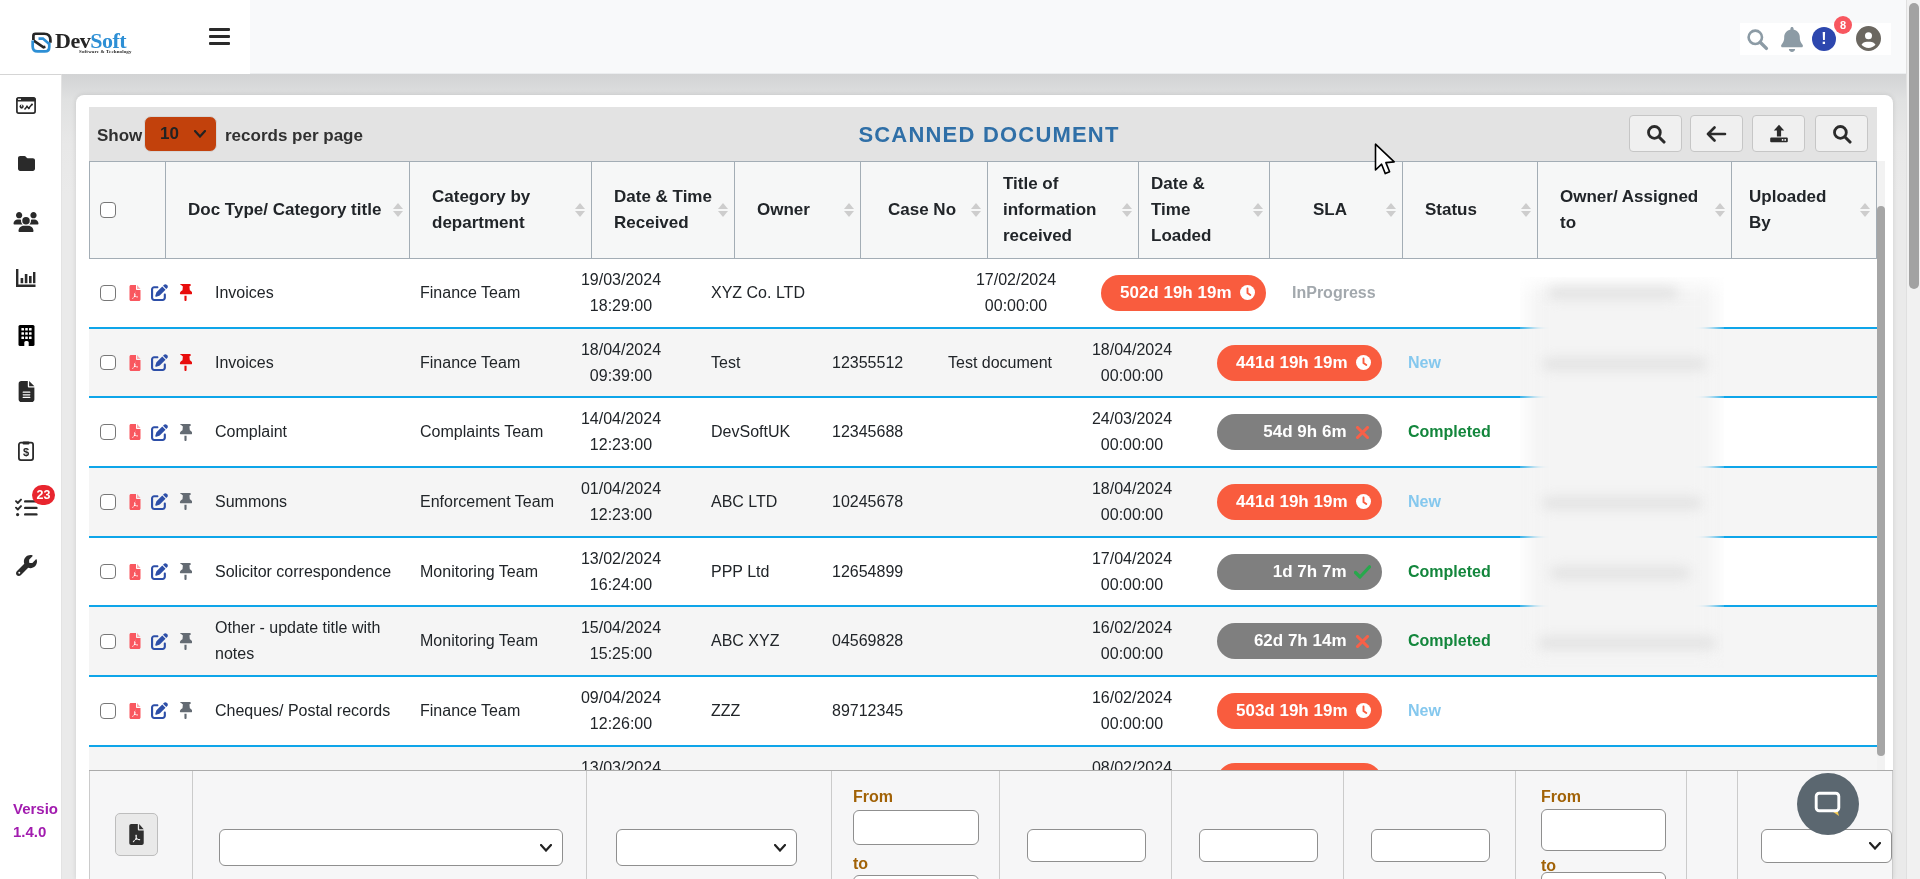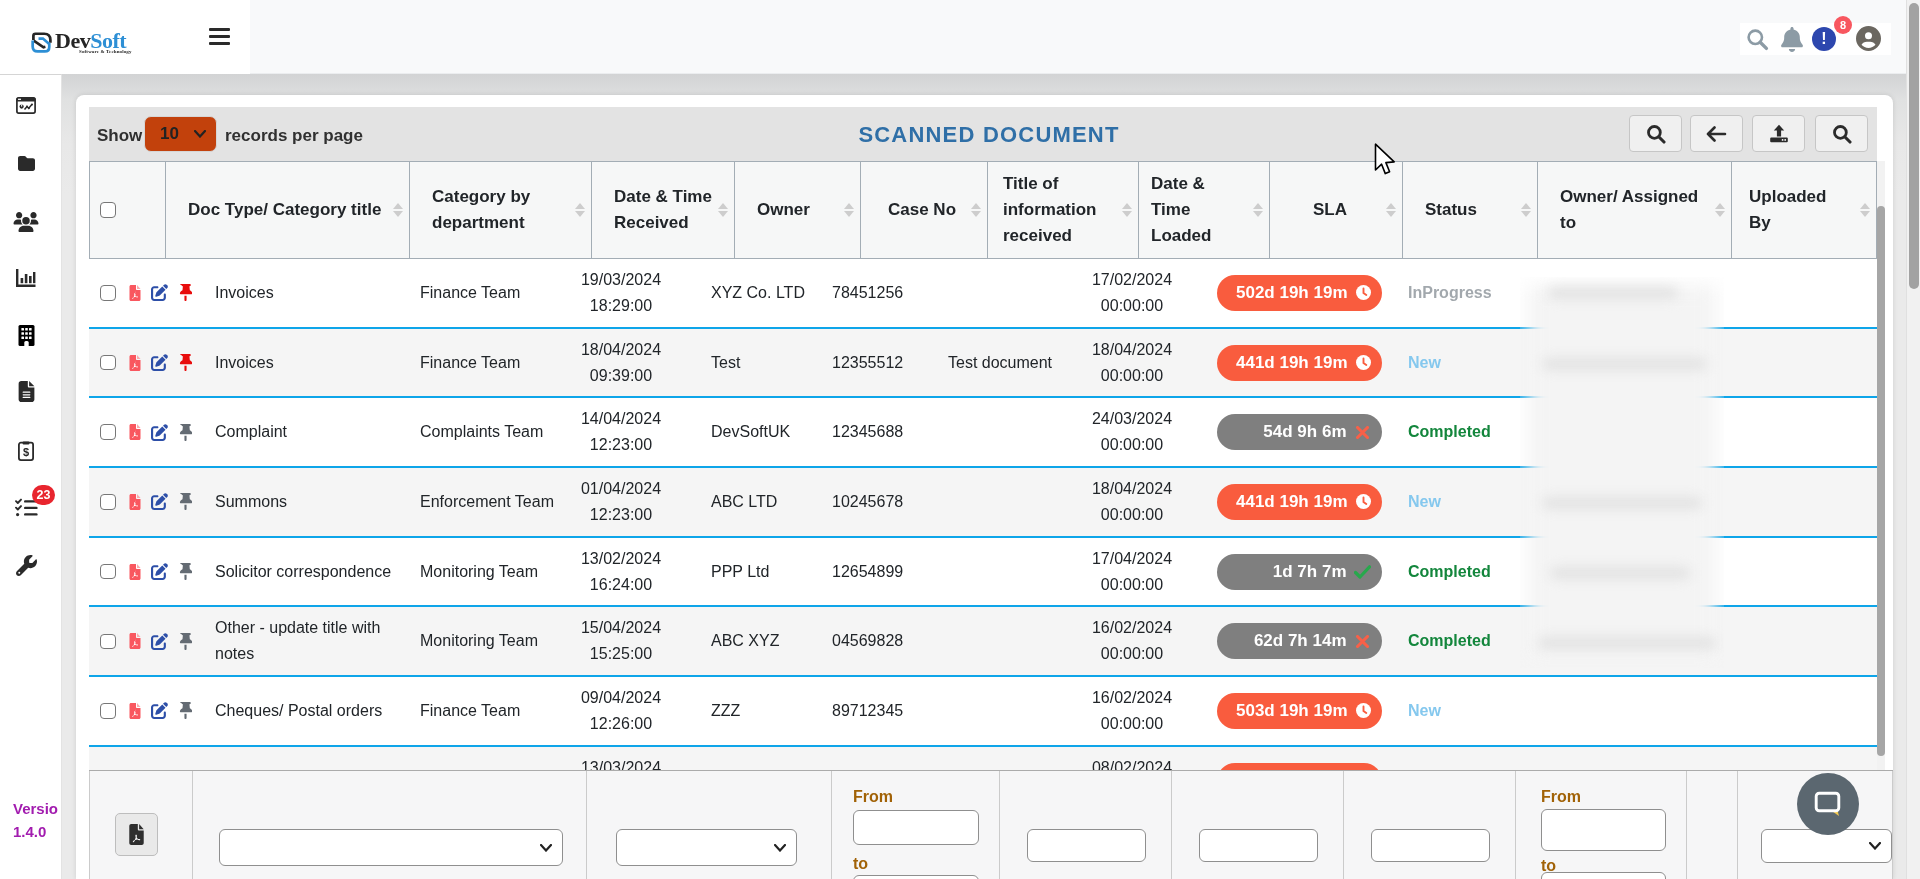--- a/index.html
+++ b/index.html
@@ -273,21 +273,20 @@
             <path fill="#e80c0c" d="M32 32C32 14.3 46.3 0 64 0H320c17.7 0 32 14.3 32 32s-14.3 32-32 32l-9.8 0 12.2 122.4c34.2 15.2 61.6 43.5 75.2 79.1l1.2 3.2c3.7 9.8 2.4 20.9-3.6 29.5S339.5 312 329 312H55c-10.5 0-20.3-5.1-26.3-13.8s-7.3-19.7-3.6-29.5l1.2-3.2c13.6-35.6 41-63.9 75.2-79.1L113.8 64 104 64c-17.7 0-32-14.3-32-32zM160 352h64v128c0 17.7-14.3 32-32 32s-32-14.3-32-32V352z"></path>
           </svg>
         </span>
       </div>
       <div class="td" style="width:205px;padding-left:10px;padding-right:14px;">Invoices</div>
       <div class="td" style="width:145px;padding-left:10px;">Finance Team</div>
       <div class="td center" style="width:132px;">
         <div>19/03/2024<br>18:29:00</div>
       </div>
       <div class="td" style="width:135px;padding-left:24px;">XYZ Co. LTD</div>
-      <div class="td" style="width:116px;padding-left:10px;">78451256</div>
       <div class="td" style="width:128px;padding-left:10px;"></div>
       <div class="td center" style="width:132px;">
         <div>17/02/2024<br>00:00:00</div>
       </div>
       <div class="td" style="width:202px;">
         <div class="pill red">
           <span class="txt">502d 19h 19m</span>
           <svg width="15" height="15" viewBox="0 0 15 15" style="margin-left:8px;flex:none;">
             <circle cx="7.5" cy="7.5" r="7.5" fill="#fff"></circle>
             <path d="M7.5 3.4 L7.5 7.9 L10.3 9.9" fill="none" stroke="#f95c3e" stroke-width="1.9" stroke-linecap="round"></path>
@@ -540,21 +539,21 @@
             <path fill="#2d4fa8" d="M471.6 21.7c-21.9-21.9-57.3-21.9-79.2 0L362.3 51.7l97.9 97.9 30.1-30.1c21.9-21.9 21.9-57.3 0-79.2L471.6 21.7zm-299.2 220c-6.1 6.1-10.8 13.6-13.5 21.9l-29.6 88.8c-2.9 8.6-.6 18.1 5.8 24.6s15.9 8.7 24.6 5.8l88.8-29.6c8.2-2.7 15.7-7.4 21.9-13.5L437.7 172.3 339.7 74.3 172.4 241.7z"></path>
             <path fill="#2d4fa8" d="M96 64C43 64 0 107 0 160V416c0 53 43 96 96 96H352c53 0 96-43 96-96V320c0-17.7-14.3-32-32-32s-32 14.3-32 32v96c0 17.7-14.3 32-32 32H96c-17.7 0-32-14.3-32-32V160c0-17.7 14.3-32 32-32h96c17.7 0 32-14.3 32-32s-14.3-32-32-32H96z"></path>
           </svg>
         </span>
         <span class="ic" style="margin-left:11px;">
           <svg width="13" height="17" viewBox="0 0 384 512">
             <path fill="#646b73" d="M32 32C32 14.3 46.3 0 64 0H320c17.7 0 32 14.3 32 32s-14.3 32-32 32l-9.8 0 12.2 122.4c34.2 15.2 61.6 43.5 75.2 79.1l1.2 3.2c3.7 9.8 2.4 20.9-3.6 29.5S339.5 312 329 312H55c-10.5 0-20.3-5.1-26.3-13.8s-7.3-19.7-3.6-29.5l1.2-3.2c13.6-35.6 41-63.9 75.2-79.1L113.8 64 104 64c-17.7 0-32-14.3-32-32zM160 352h64v128c0 17.7-14.3 32-32 32s-32-14.3-32-32V352z"></path>
           </svg>
         </span>
       </div>
-      <div class="td" style="width:205px;padding-left:10px;padding-right:14px;">Cheques/ Postal orders</div>
+      <div class="td" style="width:205px;padding-left:10px;padding-right:14px;">Cheques/ Postal records</div>
       <div class="td" style="width:145px;padding-left:10px;">Finance Team</div>
       <div class="td center" style="width:132px;">
         <div>09/04/2024<br>12:26:00</div>
       </div>
       <div class="td" style="width:135px;padding-left:24px;">ZZZ</div>
       <div class="td" style="width:116px;padding-left:10px;">89712345</div>
       <div class="td" style="width:128px;padding-left:10px;"></div>
       <div class="td center" style="width:132px;">
         <div>16/02/2024<br>00:00:00</div>
       </div>

